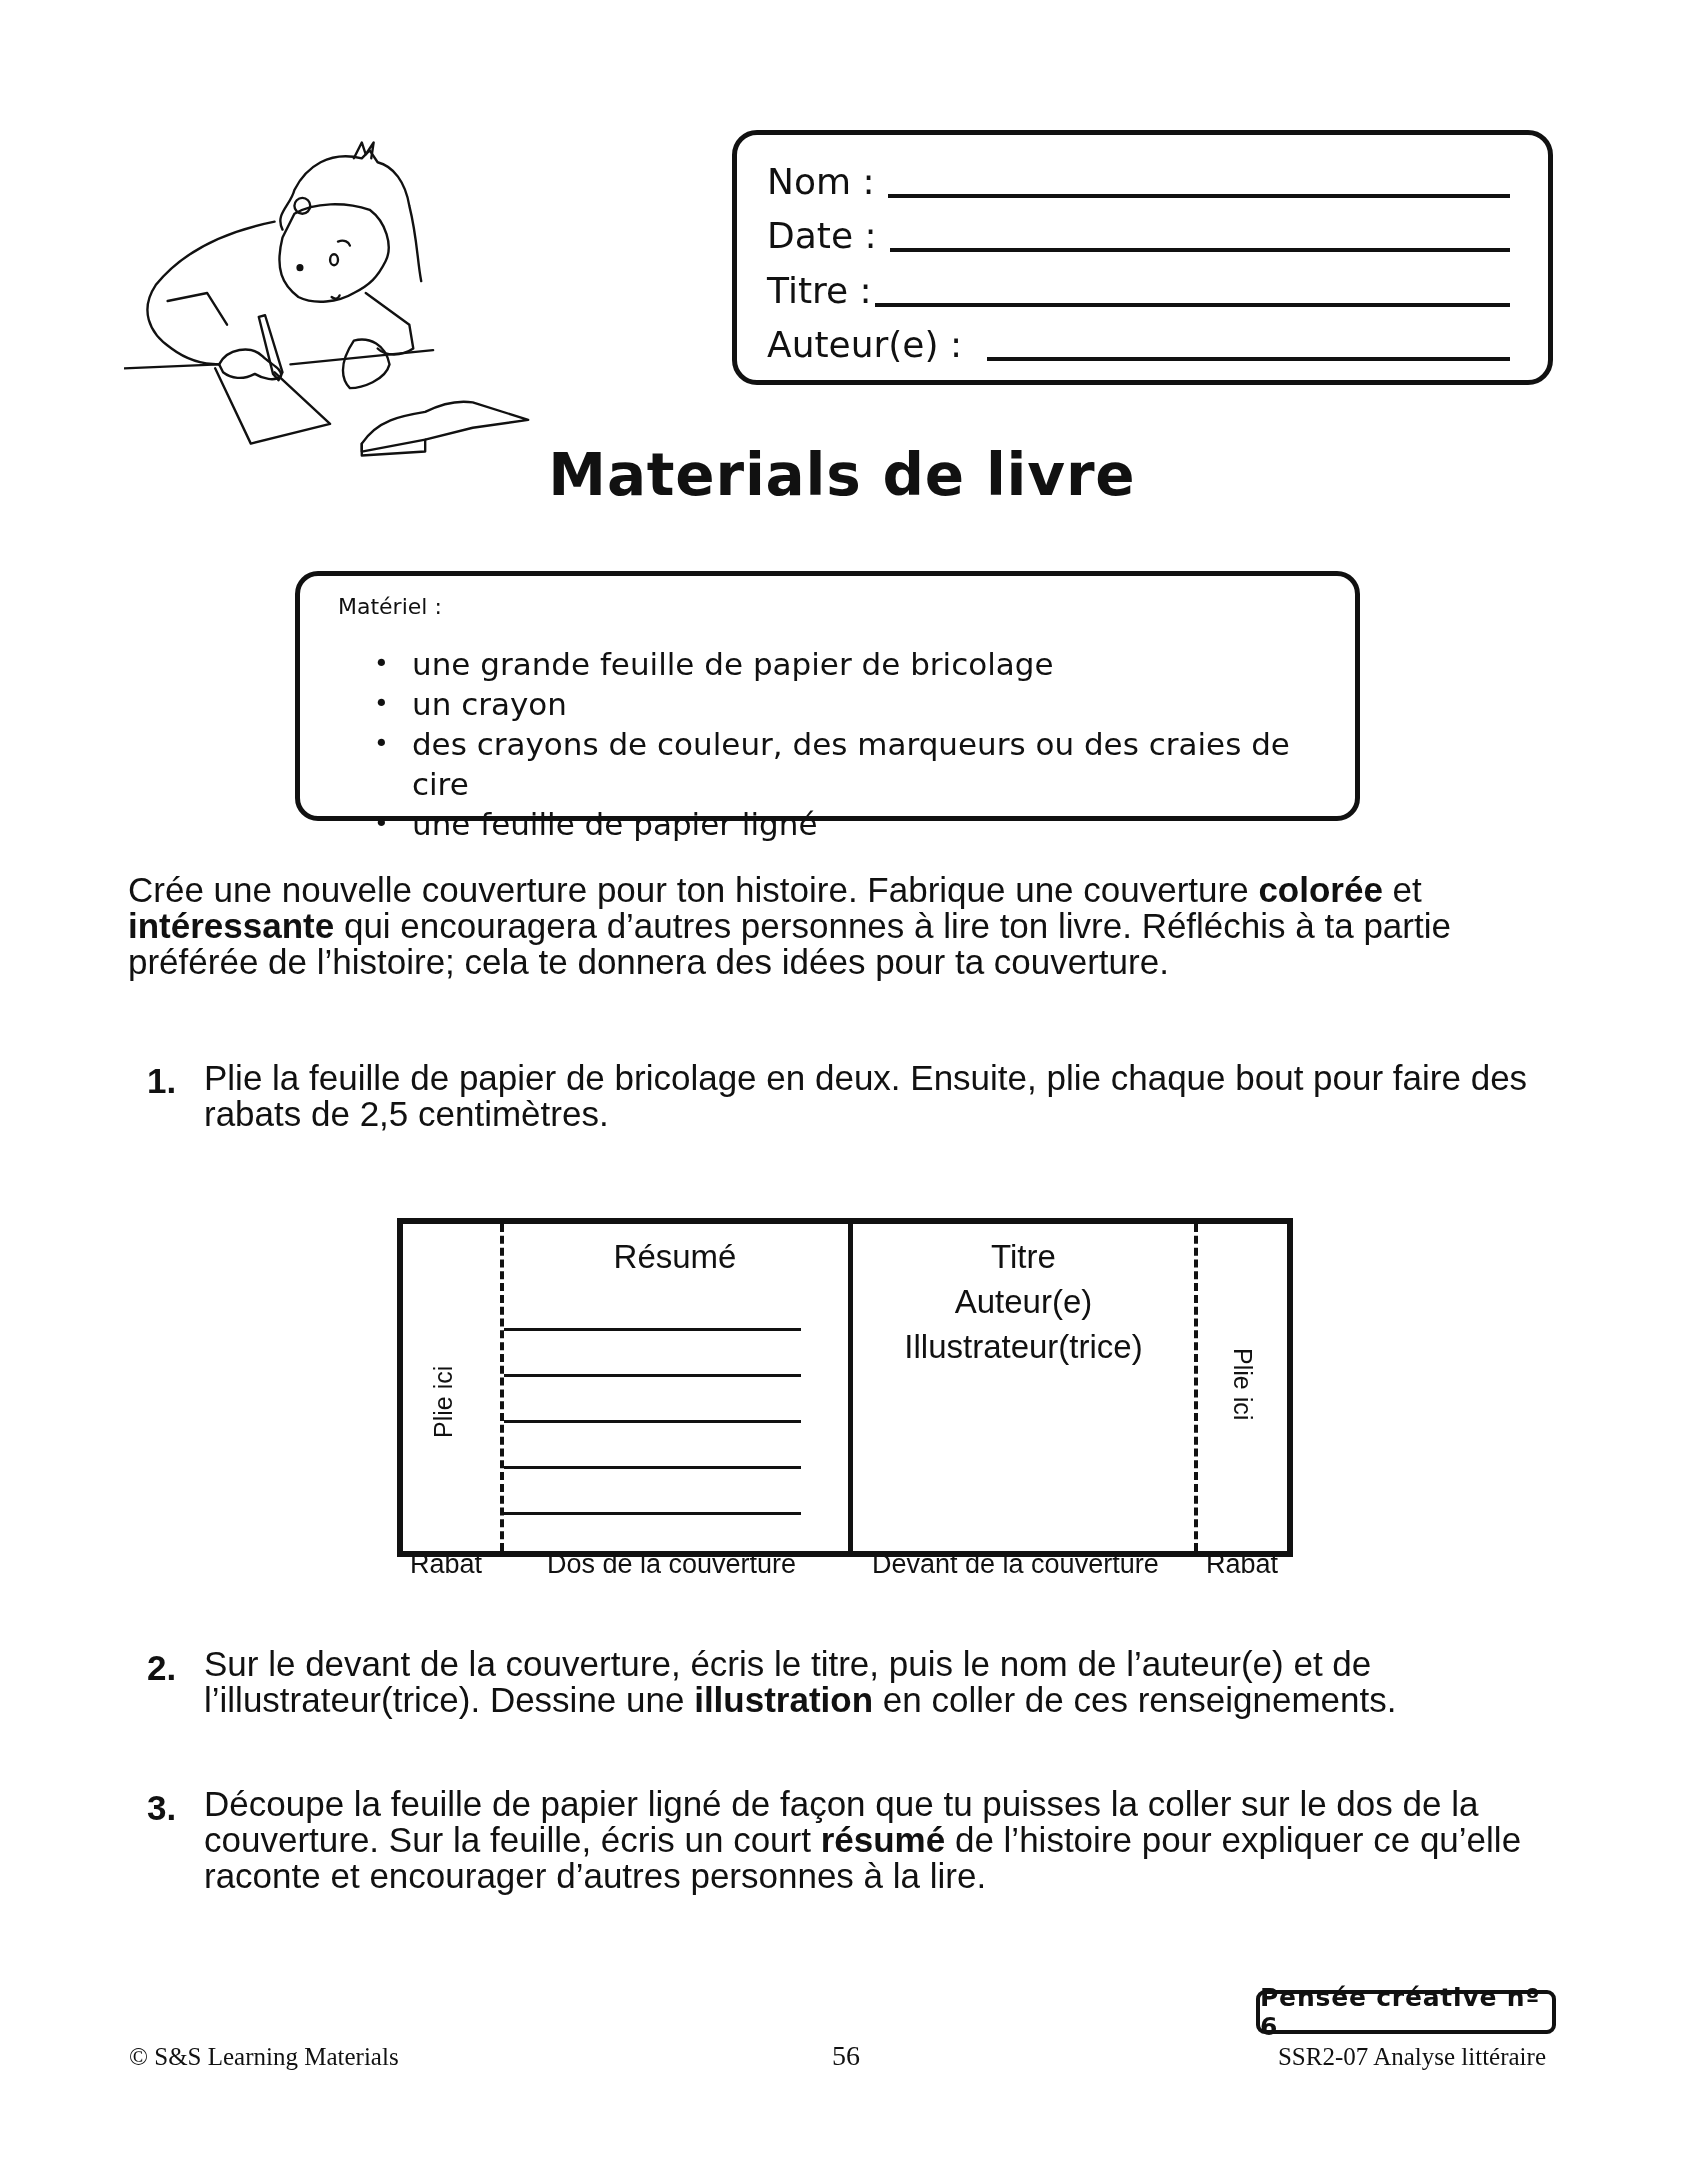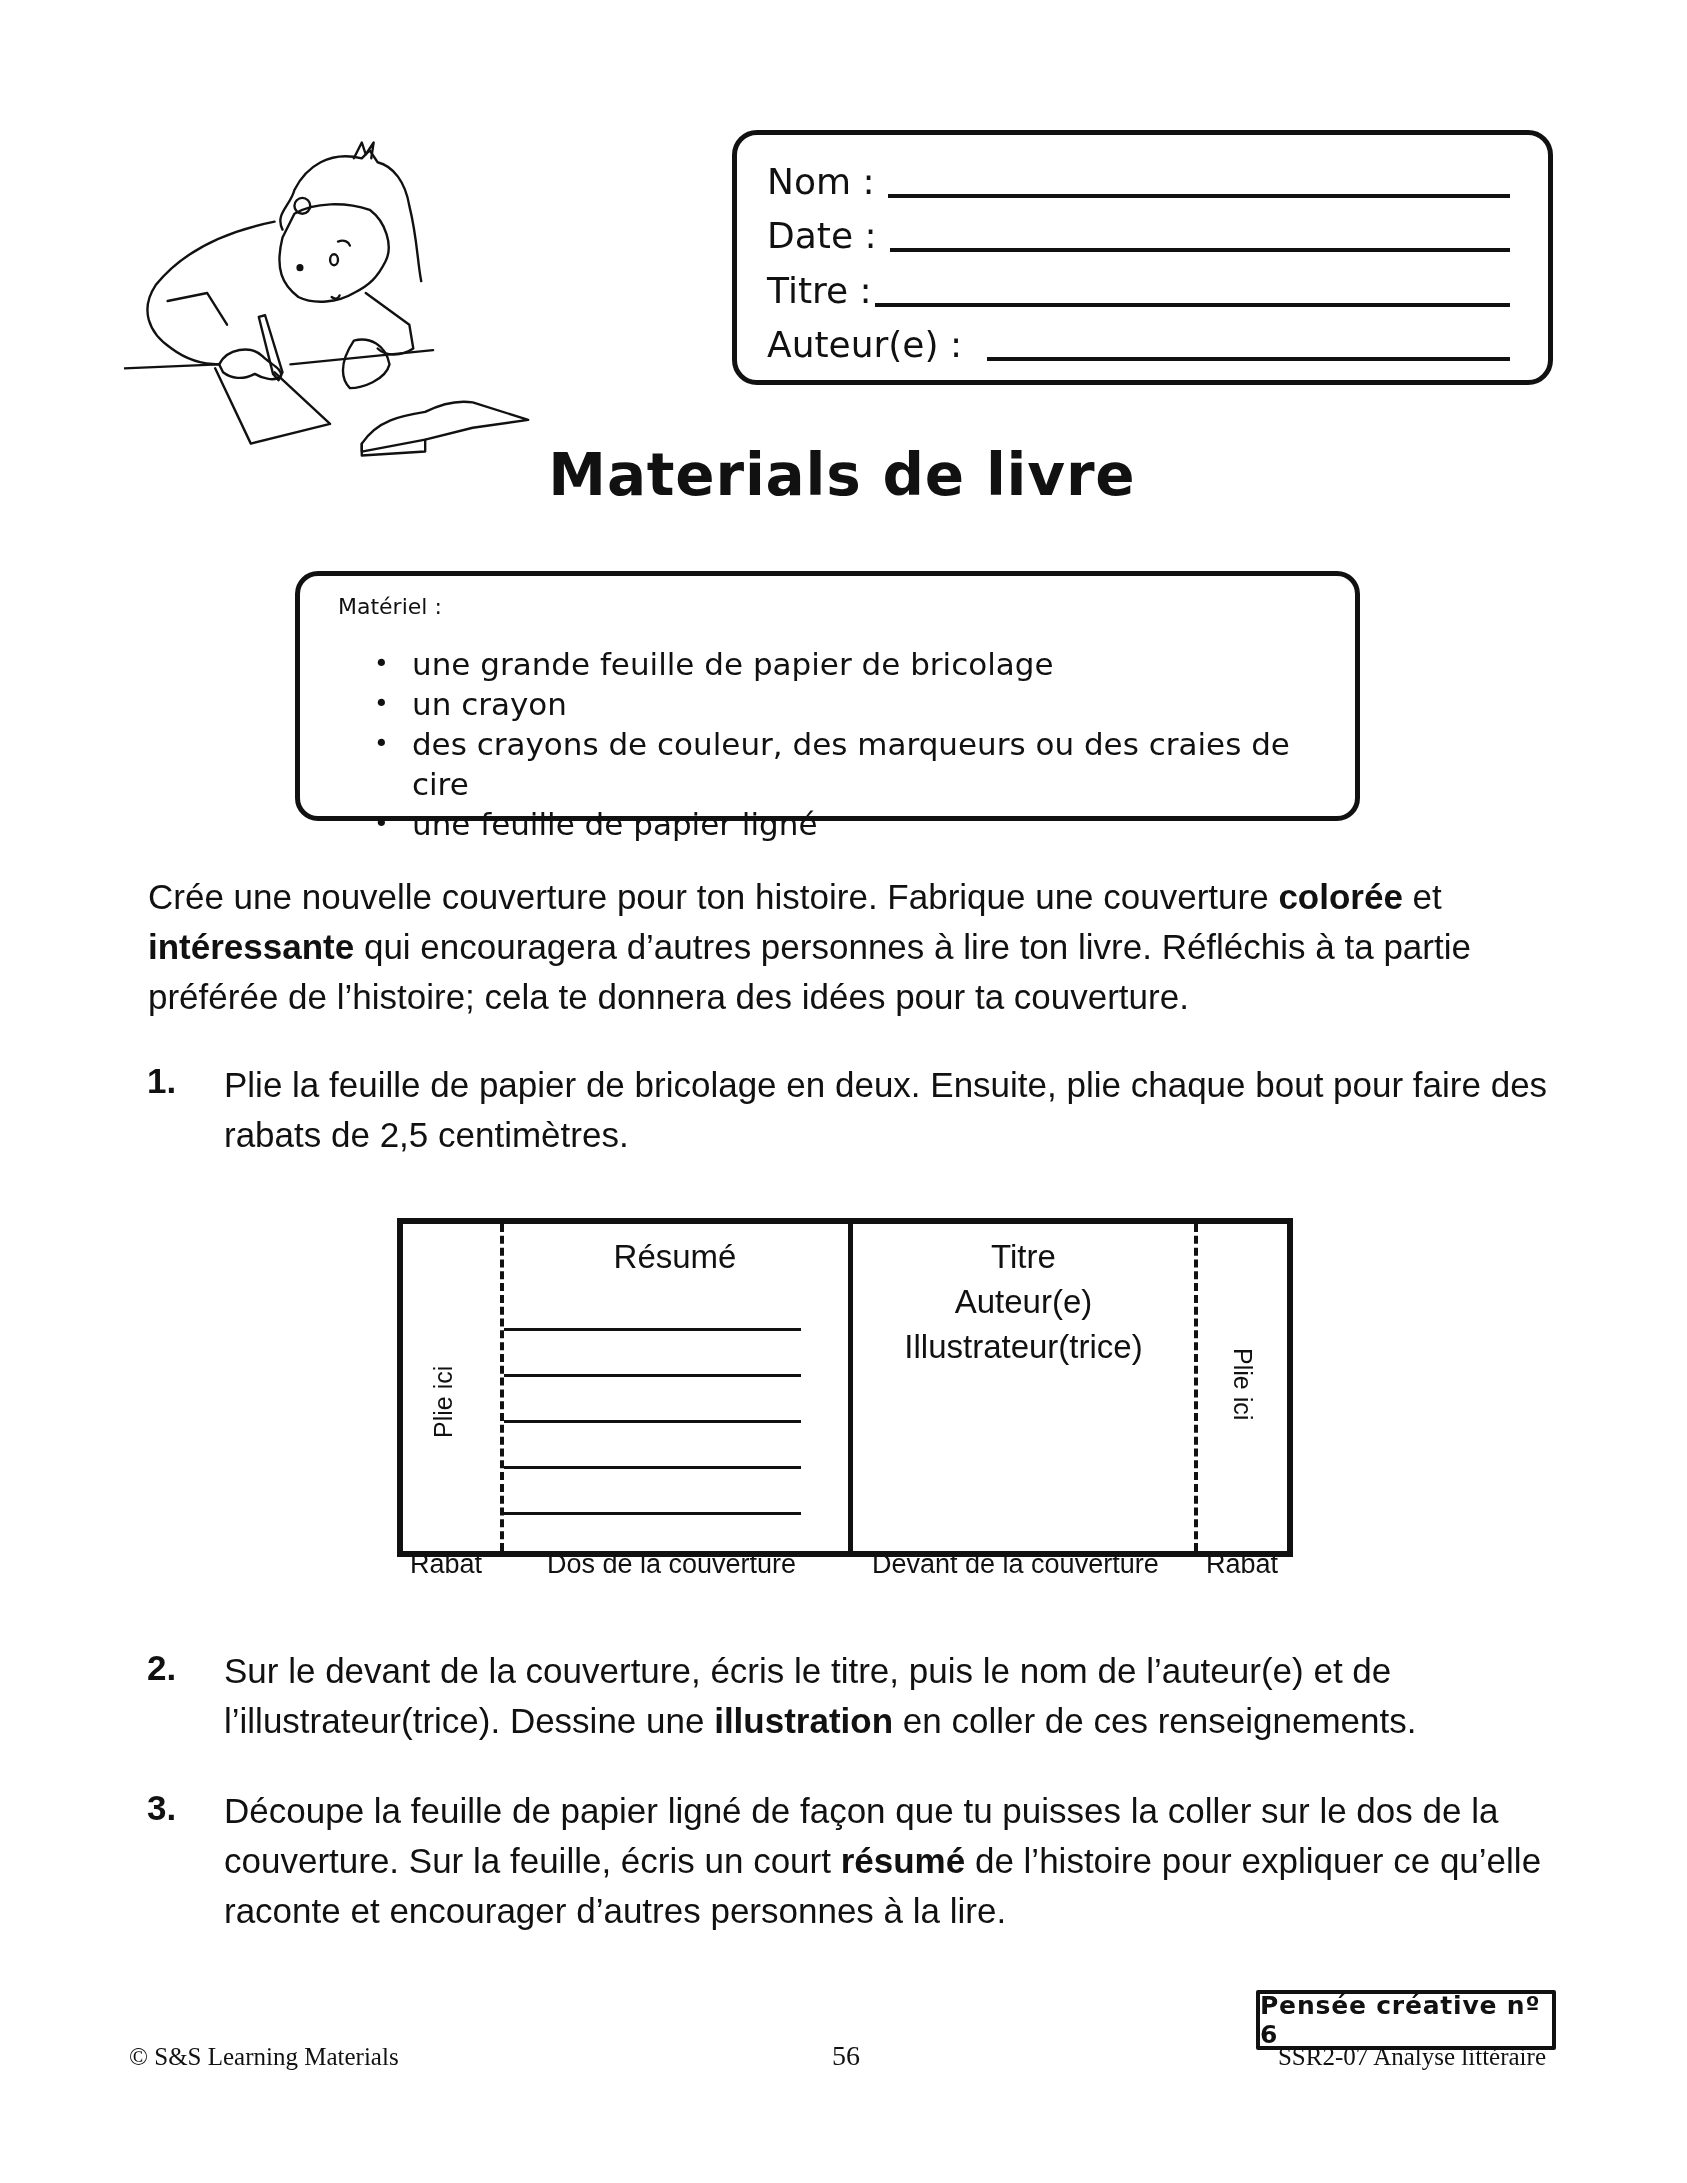--- a/index.html
+++ b/index.html
@@ -19,21 +19,21 @@
   #page-title span { position:relative; left:-1.6px; }
 
   
   #materials-box { left:295px; top:571px; width:1065px; height:250px; border:5.8px solid #111; border-radius:23px; box-sizing:border-box; }
   #materials-heading { left:38px; top:18px; font-weight:normal; font-size:22px; }
   #materials-list { left:74px; top:68px; margin:0; padding:0; list-style:none; }
   #materials-list li { font-size:31px; line-height:40px; display:flex; }
   #materials-list li .bullet { width:38px; font-size:25px; }
 
   
-  .para { font-family:"Liberation Sans", sans-serif; font-size:35px; line-height:50px;margin-left:20px; }
+  .para { font-family:"Liberation Sans", sans-serif; font-size:35px; line-height:36px; }
   #intro { left:128px; top:872px; width:1450px; }
   .bold { font-weight:bold; }
   .step-num { position:absolute; font-family:"Liberation Sans", sans-serif; font-weight:bold; font-size:35px; }
   .step-text { position:absolute; left:204px; width:1401px; }
   #step1-num { left:147px; top:1061px; }
   #step1-text { top:1060px; }
   #step2-num { left:147px; top:1648px; }
   #step2-text { top:1646px; }
   #step3-num { left:147px; top:1788px; }
   #step3-text { top:1786px; }
@@ -47,21 +47,21 @@
   .diag-text { position:absolute; font-family:"Liberation Sans", sans-serif; font-size:33px; color:#111; text-align:center; line-height:45px; }
   #diag-resume { left:99px; width:346px; top:10px; }
   #diag-front { left:450px; width:341px; top:10px; }
   .write-line { position:absolute; left:101px; width:297px; border-top:3.3px solid #111; }
   .plie { position:absolute; font-family:"Liberation Sans", sans-serif; font-size:25px; white-space:nowrap; }
   #plie-left { left:20px; top:165px; transform:rotate(-90deg); transform-origin:left top; top:214px; left:26px; }
   #plie-right { left:854px; top:124px; transform:rotate(90deg); transform-origin:left top; }
   .diag-caption { position:absolute; top:1549px; font-family:"Liberation Sans", sans-serif; font-size:27px; }
 
   
-  #badge { left:1256px; top:1990px; width:300px; height:60px; border:4.1px solid #111; border-radius:2px; box-sizing:border-box; font-weight:bold; font-size:25px; display:flex; align-items:center; justify-content:center; letter-spacing:0.8px; }
+  #badge { left:1256px; top:1990px; width:300px; height:44px; border:4.1px solid #111; border-radius:9px; box-sizing:border-box; font-weight:bold; font-size:25px; display:flex; align-items:center; justify-content:center; letter-spacing:0.8px; }
   .footer-text { font-family:"Liberation Serif", serif; font-size:25px; top:2043px; }
   #footer-left { left:129px; font-weight:normal; }
   #footer-center { left:832px; font-size:28px; top:2040px; }
   #footer-right { right:141px; font-weight:normal; }
 </style>
 </head>
 <body>
 
 <svg id="illustration" class="abs" viewBox="0 0 540 430" fill="none" stroke="#111" stroke-width="3" stroke-linejoin="round" stroke-linecap="round">
 

